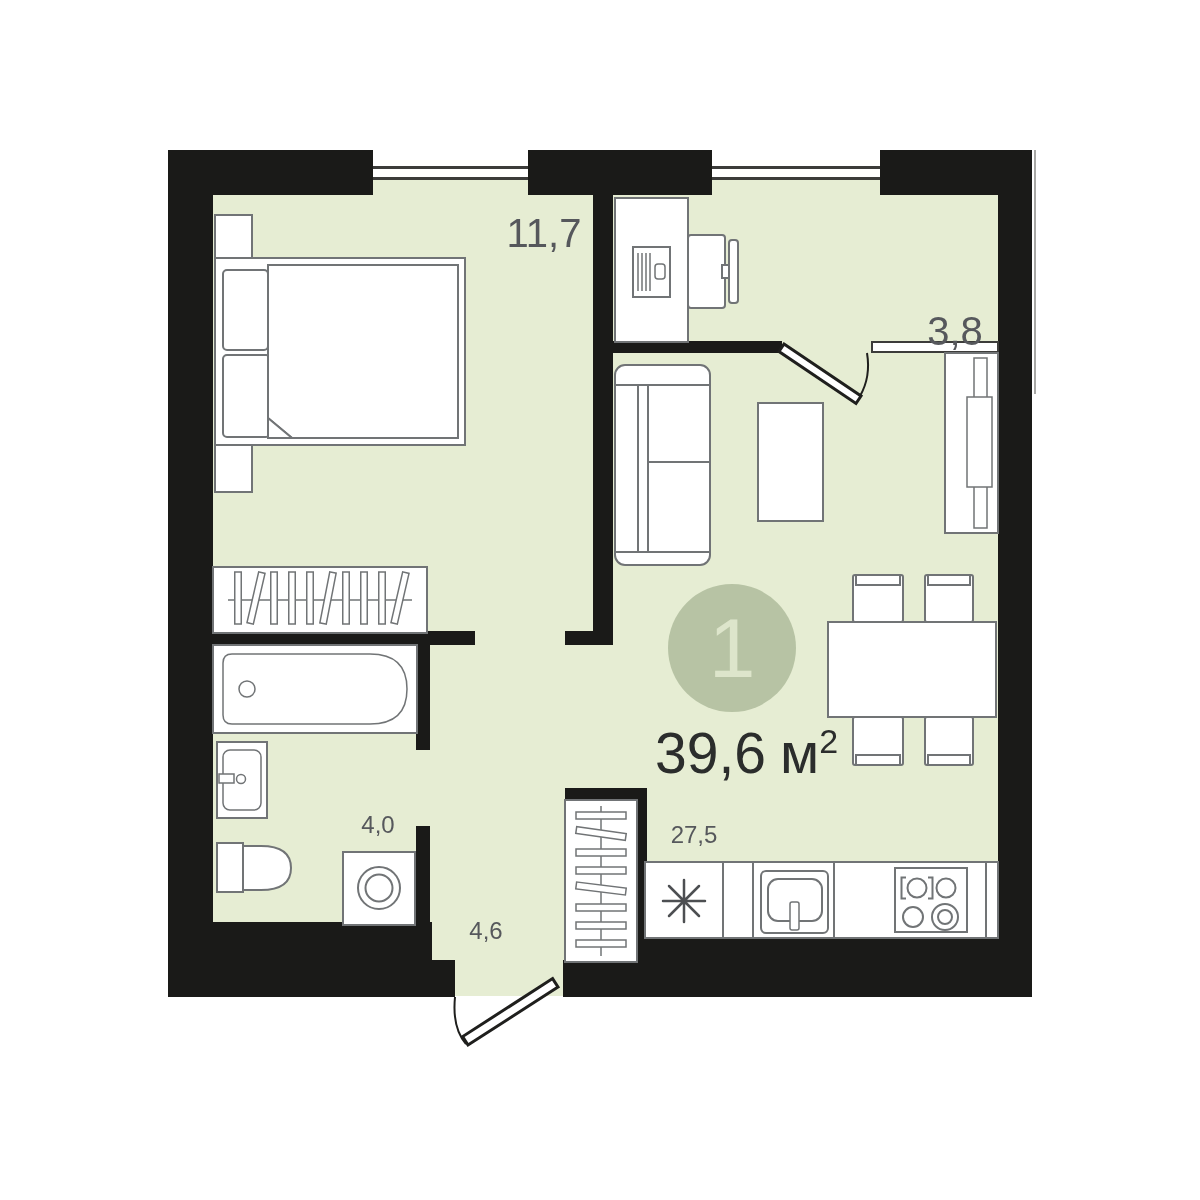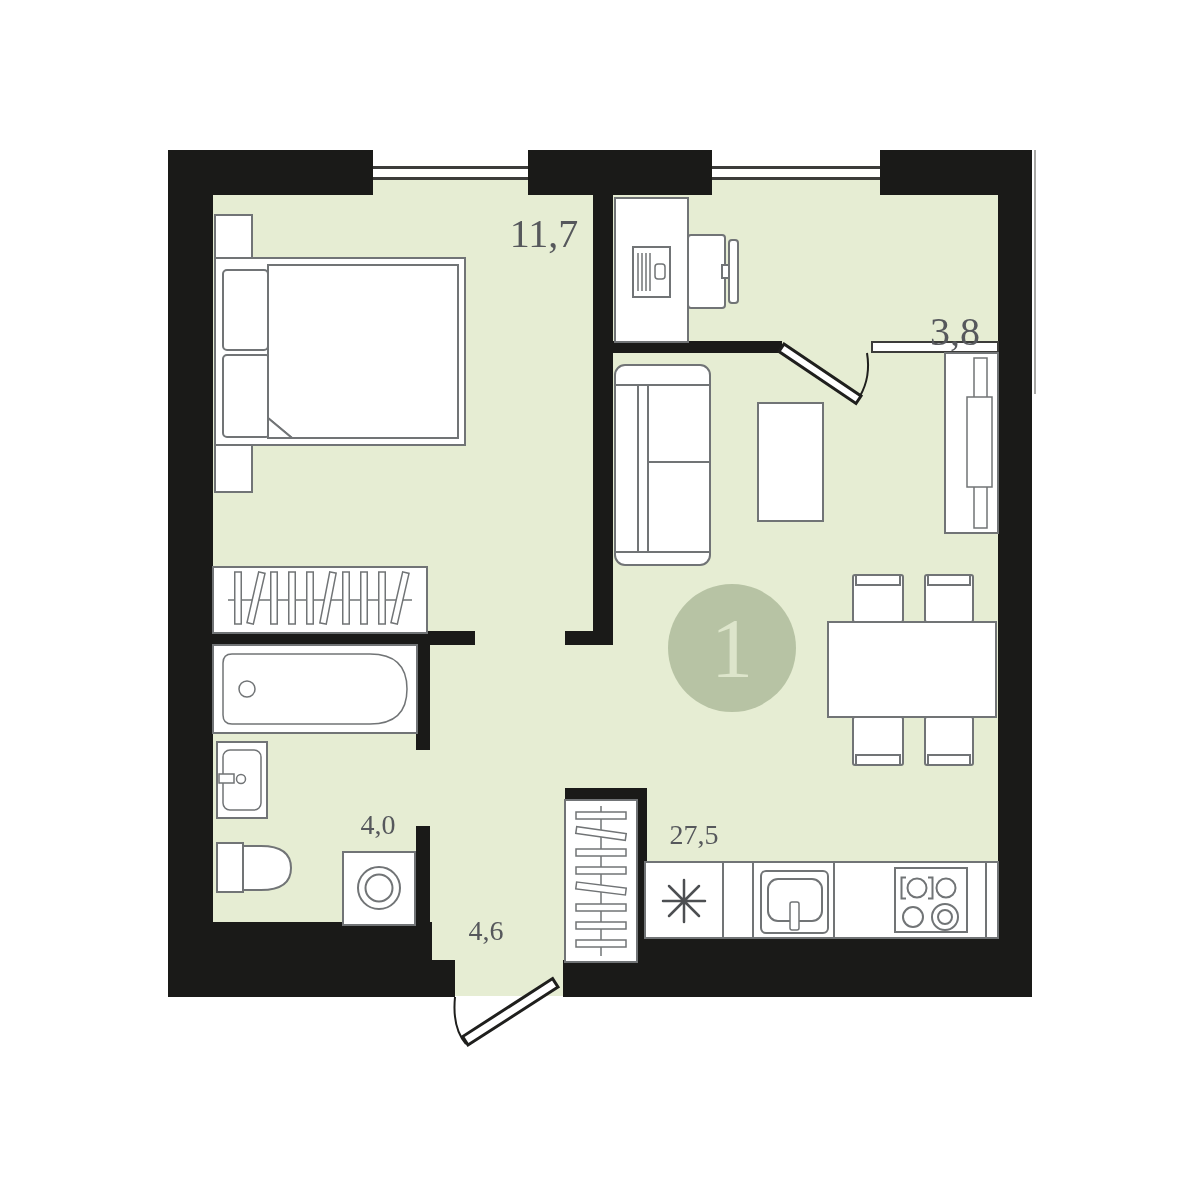--- a/index.html
+++ b/index.html
@@ -1,33 +1,33 @@
 <!DOCTYPE html>
 <html style="--floor: #e6edd3; --wall: #1a1a18; --badge_fill: #b7c3a4; --badge_number: #dde5cb; --room_label: #56585c; --area_text: #2b2d2c; --furniture_stroke: #717476; --window_line: #3c3c3a; --door_stroke: #1f1f1d;"><head>
 <meta charset="utf-8">
 <style>
   html,body{margin:0;padding:0;background:#fff;}
   .stage{
     position:relative;width:1200px;height:1180px;background:#ffffff;
-    font-family:Liberation Serif, serif;overflow:hidden;
+    font-family:Liberation Sans, sans-serif;overflow:hidden;
   }
   .stage svg{position:absolute;left:0;top:0;}
   .floor{fill:var(--floor,#e6edd3);}
   .wall{fill:var(--wall,#1a1a18);}
   .furn{fill:#ffffff;stroke:var(--furniture_stroke,#717476);stroke-width:2px;}
   .line{fill:none;stroke:var(--furniture_stroke,#717476);stroke-width:2px;}
   .thin{stroke-width:1.5px;}
   .star{fill:none;stroke:#4d4f52;stroke-width:2.5px;stroke-linecap:round;}
   .winline{fill:var(--window_line,#3c3c3a);}
   .partition{fill:#ffffff;stroke:var(--window_line,#3c3c3a);stroke-width:2px;}
   .door{fill:#ffffff;stroke:var(--door_stroke,#1f1f1d);stroke-width:3px;}
   .arc{fill:none;stroke:var(--door_stroke,#1f1f1d);stroke-width:2px;}
   .room-label{
     position:absolute;transform:translate(-50%,-50%);
-    color:var(--room_label,#56585c);font-size:28px;white-space:nowrap;
+    color:var(--room_label,#56585c);font-size:24px;white-space:nowrap;
   }
   .room-label.lg{font-size:40px;}
   .total-area{
     position:absolute;left:655px;top:725px;color:var(--area_text,#2b2d2c);
     font-size:57px;line-height:1;white-space:nowrap;
   }
   .total-area .unit{margin-left:14px;}
   .total-area sup{font-size:34px;line-height:0;vertical-align:20px;}
   .badge{
     position:absolute;left:668px;top:584px;width:128px;height:128px;border-radius:50%;
@@ -186,13 +186,14 @@
   <div class="room-label lg" style="left:544px;top:233px;">11,7</div>
   <div class="room-label lg" style="left:955px;top:312px;margin-top:19px;">3,8</div>
   <div class="room-label" style="left:378px;top:825px;">4,0</div>
   <div class="room-label" style="left:486px;top:931px;">4,6</div>
   <div class="room-label" style="left:694px;top:835px;">27,5</div>
 
   <div class="badge">
     <span>1</span>
   </div>
 
+  <div class="total-area"><span>39,6</span><span class="unit">м</span><sup>2</sup></div>
 </div>
 
 </body></html>

